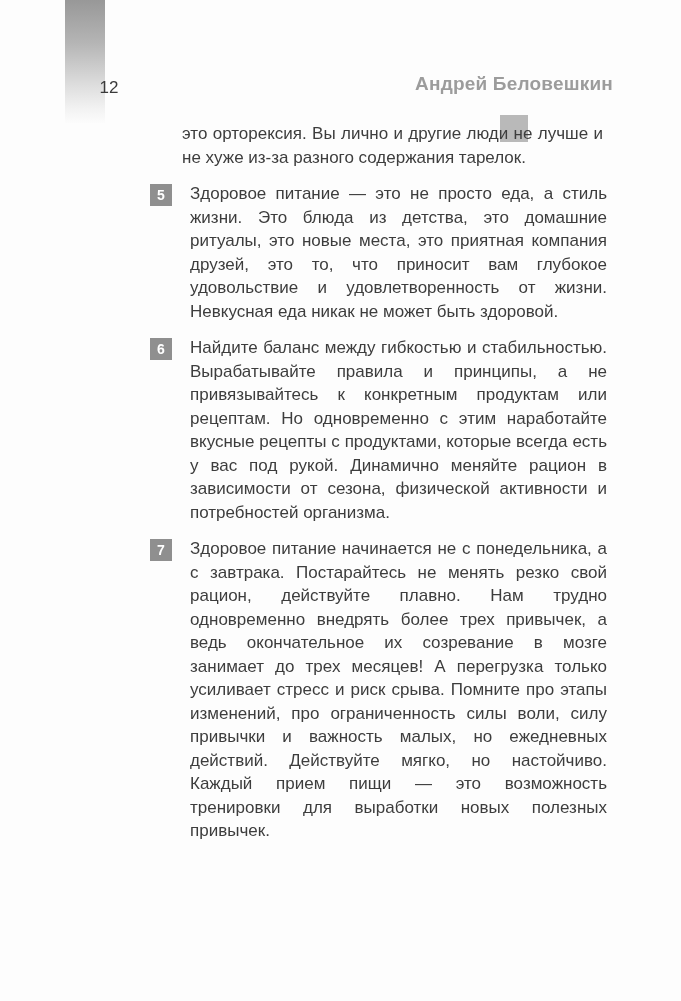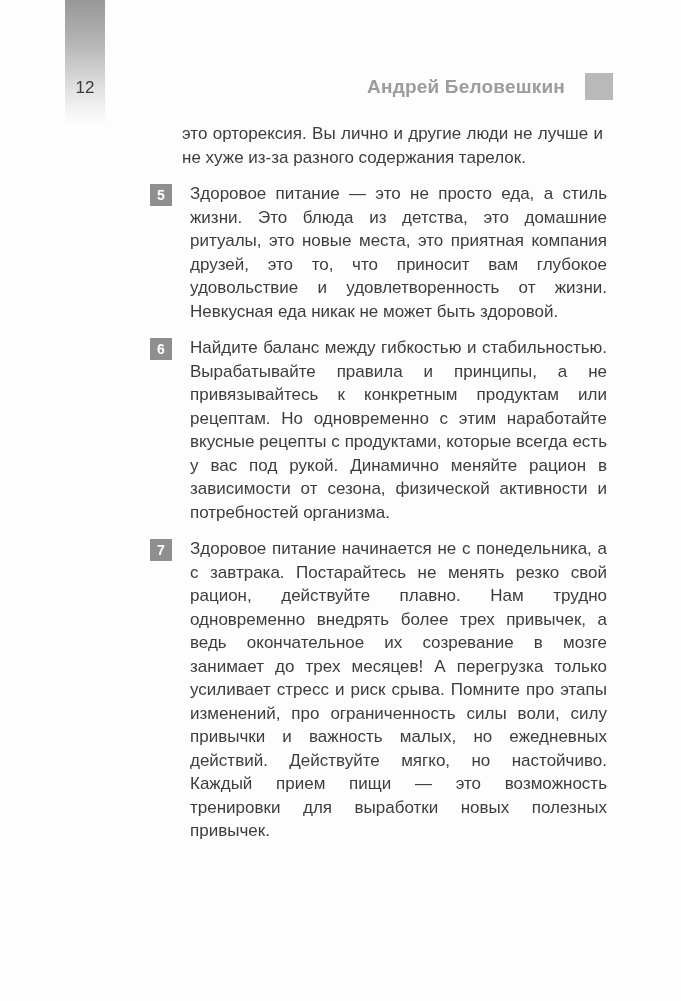--- a/index.html
+++ b/index.html
@@ -7,25 +7,25 @@
     position:relative; width:681px; height:1001px;
     background:#fdfdfd; overflow:hidden;
     font-family:"Liberation Sans", sans-serif;
   }
   .corner-bar {
     position:absolute; left:65px; top:0; width:40px; height:123px;
     background:linear-gradient(180deg,#989898 0%,#b5b5b5 35%,#dcdcdc 68%,#f2f2f2 88%,#fcfcfc 100%);
   }
   .page-number {
     position:absolute; left:65px; top:78px; width:40px;
-    text-align:center; font-size:17px; color:#3a3a3a;
+    text-align:center; font-size:17px; color:#3a3a3a;padding-left:24px;
   }
   .header-right {
     position:absolute; top:73px; right:68px;
-    display:flex; align-items:center; gap:20px;
+    display:flex; align-items:center; gap:20px;flex-direction:column;
   }
   .author {
     font-weight:bold; font-size:19px; color:#9c9c9c;
     letter-spacing:0.2px; white-space:nowrap;
   }
   .header-square { width:28px; height:27px; background:#b9b9b9; }
 
   .content {
     position:absolute; left:150px; top:122px; width:457px;
     font-size:17px; line-height:23.5px; color:#3d3d3d;

